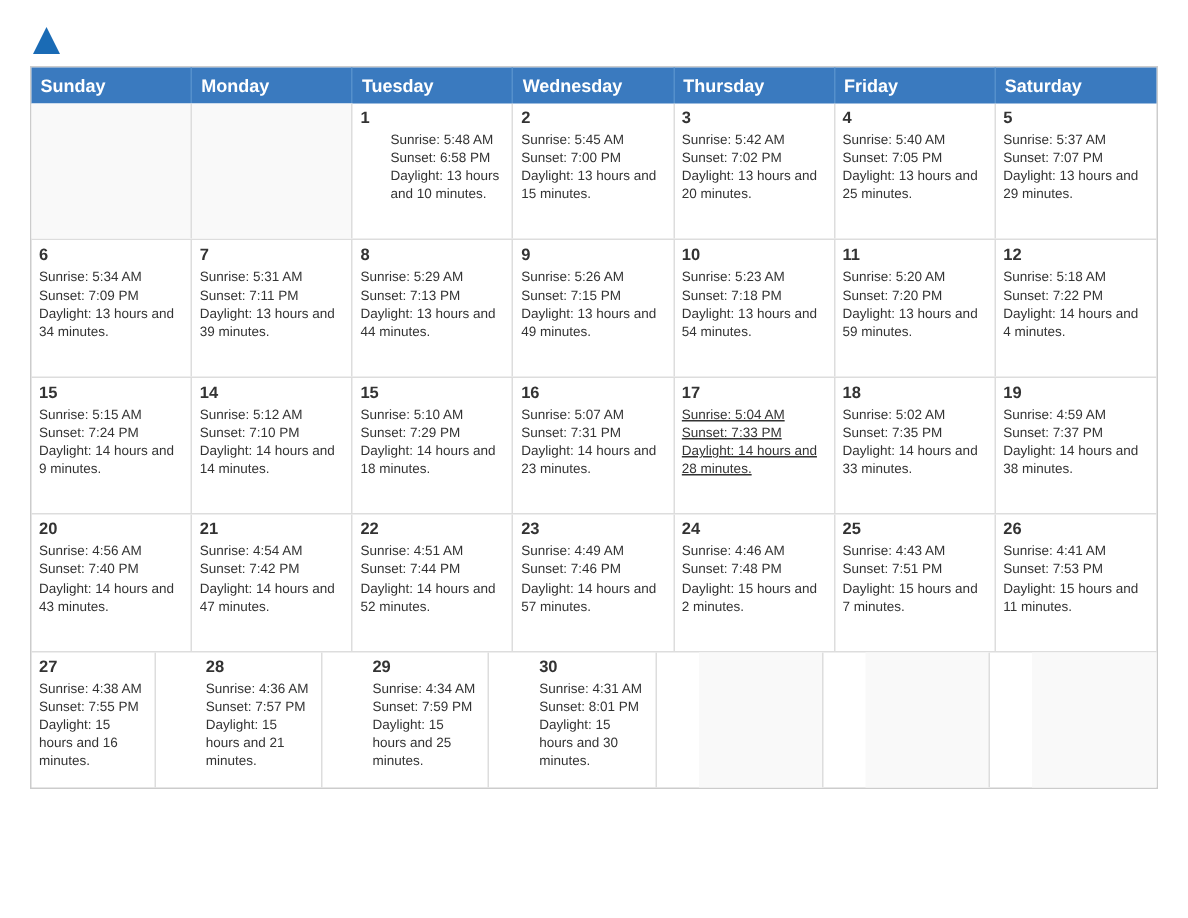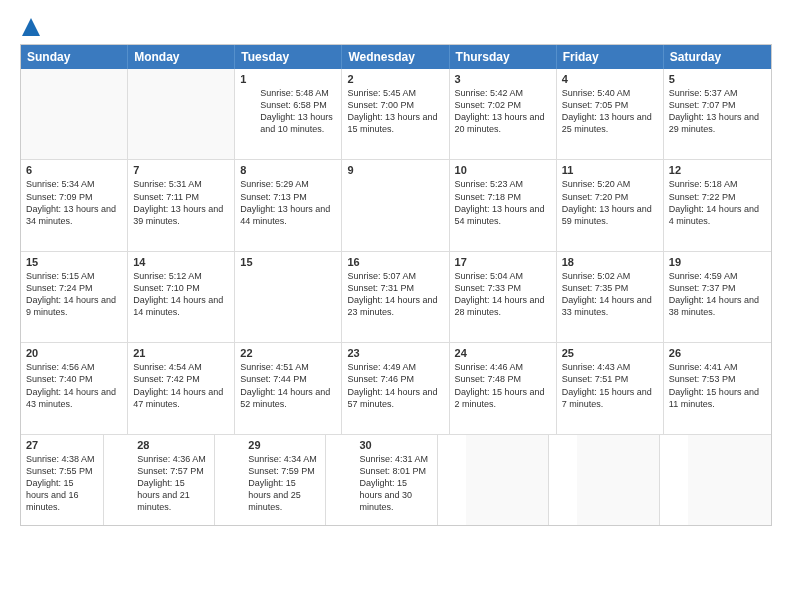--- a/index.html
+++ b/index.html
@@ -176,20 +176,23 @@
 Daylight: 13 hours and 39 minutes.</div>
           </div>
           <div class="cal-cell">
             <span class="day-num">8</span>
             <div class="cell-text" style="white-space: pre-line;">Sunrise: 5:29 AM
 Sunset: 7:13 PM
 Daylight: 13 hours and 44 minutes.</div>
           </div>
           <div class="cal-cell">
             <span class="day-num">9</span>
+            <div class="cell-text" style="white-space: pre-line;">Sunrise: 5:26 AM
+Sunset: 7:15 PM
+Daylight: 13 hours and 49 minutes.</div>
           </div>
           <div class="cal-cell">
             <span class="day-num">10</span>
             <div class="cell-text" style="white-space: pre-line;">Sunrise: 5:23 AM
 Sunset: 7:18 PM
 Daylight: 13 hours and 54 minutes.</div>
           </div>
           <div class="cal-cell">
             <span class="day-num">11</span>
             <div class="cell-text" style="white-space: pre-line;">Sunrise: 5:20 AM
@@ -211,30 +214,33 @@
 Daylight: 14 hours and 9 minutes.</div>
           </div>
           <div class="cal-cell">
             <span class="day-num">14</span>
             <div class="cell-text" style="white-space: pre-line;">Sunrise: 5:12 AM
 Sunset: 7:10 PM
 Daylight: 14 hours and 14 minutes.</div>
           </div>
           <div class="cal-cell">
             <span class="day-num">15</span>
+            <div class="cell-text" style="white-space: pre-line;">Sunrise: 5:10 AM
+Sunset: 7:29 PM
+Daylight: 14 hours and 18 minutes.</div>
           </div>
           <div class="cal-cell">
             <span class="day-num">16</span>
             <div class="cell-text" style="white-space: pre-line;">Sunrise: 5:07 AM
 Sunset: 7:31 PM
 Daylight: 14 hours and 23 minutes.</div>
           </div>
           <div class="cal-cell">
             <span class="day-num">17</span>
-            <div class="cell-text" style="white-space: pre-line;">Sunrise: 5:04 AM
+            <div class="cell-text" style="white-space: pre-line; text-decoration: underline;">Sunrise: 5:04 AM
 Sunset: 7:33 PM
 Daylight: 14 hours and 28 minutes.</div>
           </div>
           <div class="cal-cell">
             <span class="day-num">18</span>
             <div class="cell-text" style="white-space: pre-line;">Sunrise: 5:02 AM
 Sunset: 7:35 PM
 Daylight: 14 hours and 33 minutes.</div>
           </div>
           <div class="cal-cell">

